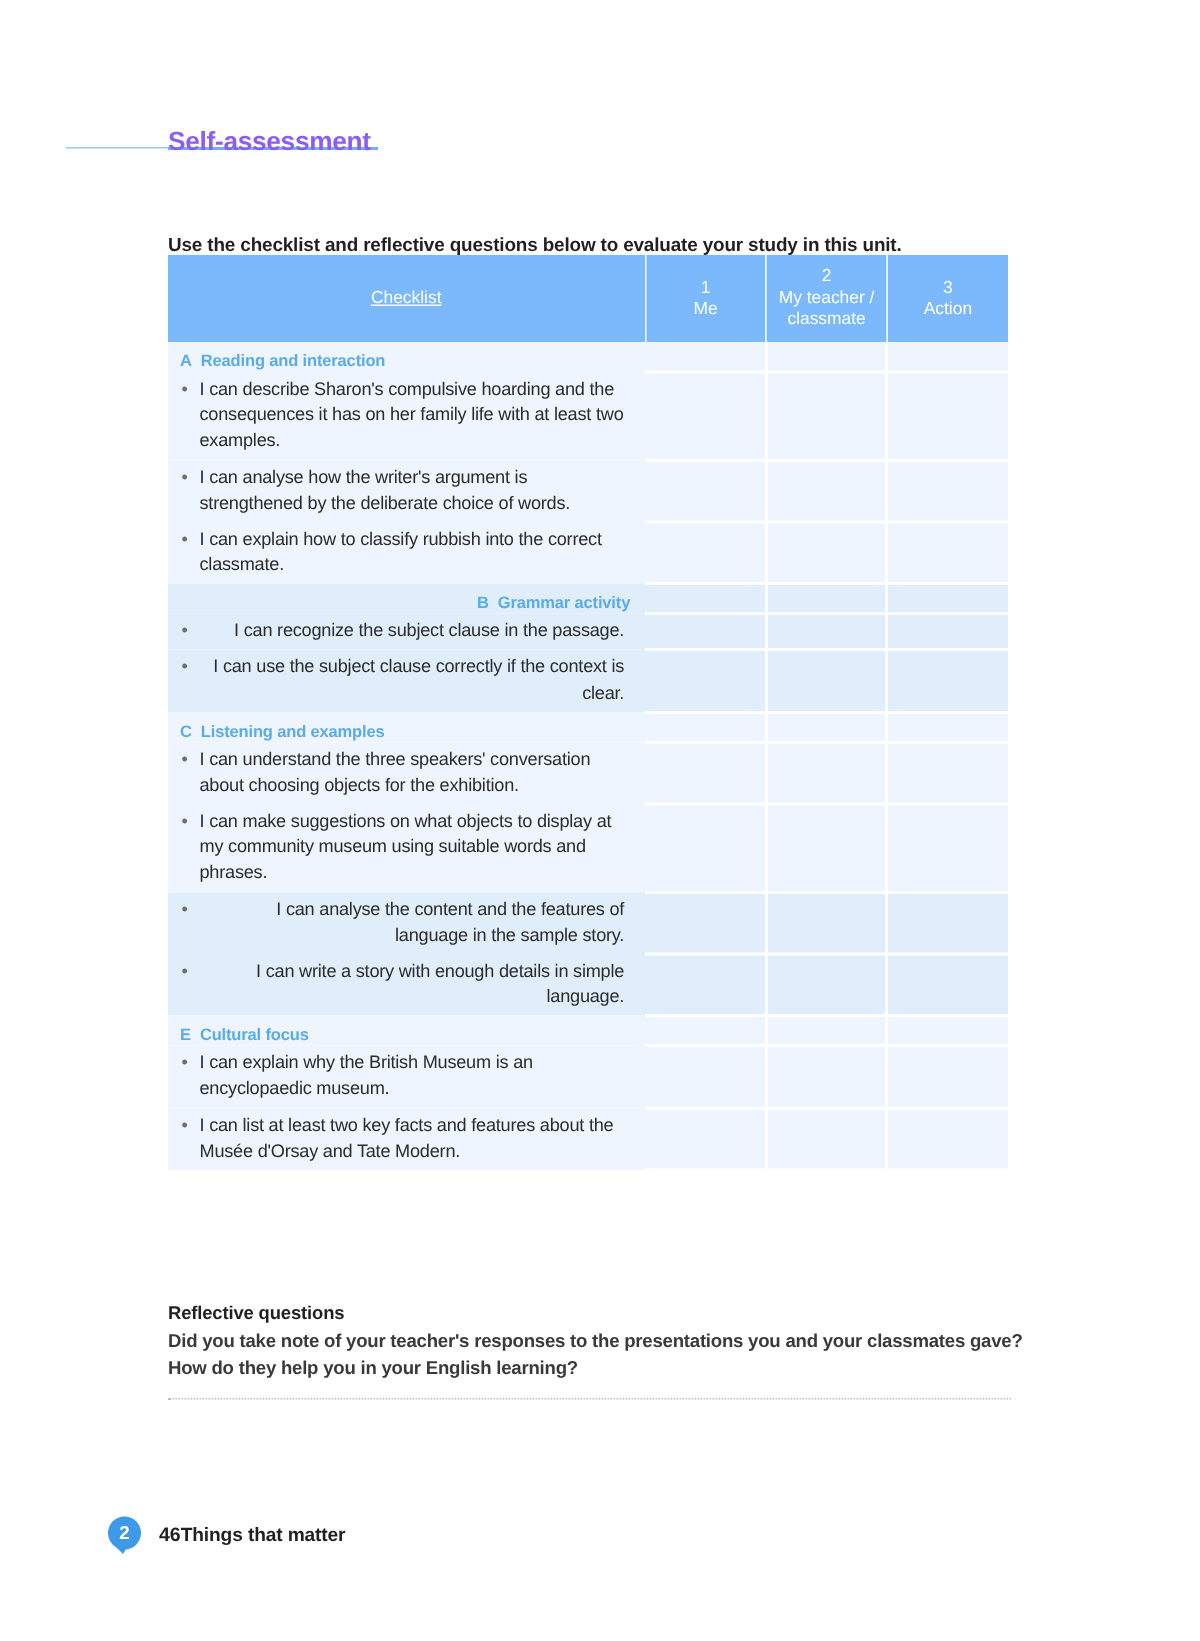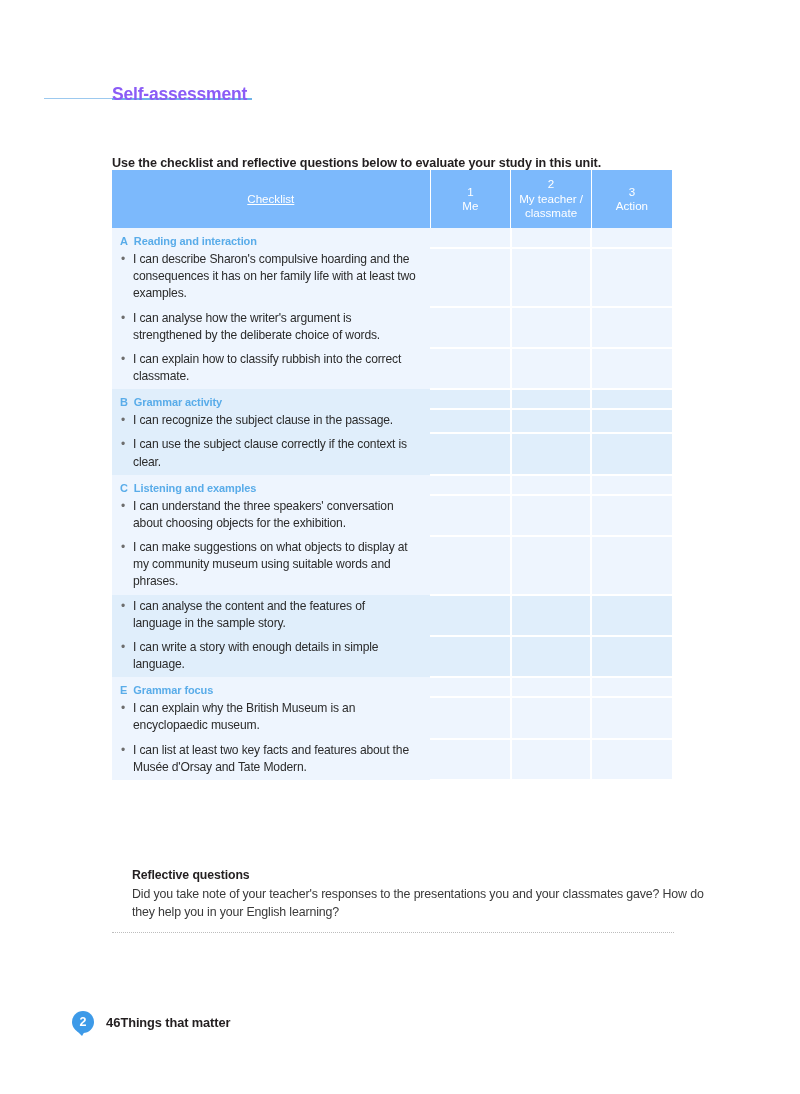--- a/index.html
+++ b/index.html
@@ -58,21 +58,21 @@
     border-right:1px solid #ffffff;
     padding:0 2px;
   }
   .hdr td:last-child{border-right:none;}
   .hdr .num{display:block;font-size:11.6px;}
   .hdr .lbl{display:block;font-size:11.6px;}
   .hdr td.checklist-h{font-size:12.4px;text-decoration:underline;}
 
   
   .sec-a .cell, .sec-c .cell, .sec-e .cell{background:#eef5fe;}
-  .sec-b .cell, .sec-d .cell{background:#e0eefb;}
+  .sec-b .cell, .sec-d .cell{background:#e0eefb;text-align:right;}
 
   .cell{
     padding:0;
     vertical-align:top;
   }
   td.resp{
     border-right:2px solid #ffffff;
     border-bottom:2px solid #ffffff;
   }
   td.resp:last-child{border-right:none;}
@@ -92,28 +92,29 @@
     line-height:1.42;
     color:#2b2b2b;
     letter-spacing:-0.15px;
   }
   .item .bullet{
     position:absolute;left:1px;top:0px;
     color:#6d6d6d;font-size:12px;line-height:1.42;
   }
 
   
-  .reflect{position:absolute;left:112px;top:868px;width:580px;margin-left:20px;}
+  .reflect{position:absolute;left:112px;top:868px;width:580px;}
   .reflect-h{
     font-size:12.3px;font-weight:bold;color:#231f20;
     margin-bottom:4px;letter-spacing:-0.1px;
   }
   .reflect-p{
     font-size:12.4px;color:#3a3a3a;line-height:1.45;
     letter-spacing:-0.15px;
+    font-weight:bold;
   }
   .dotted-rule{
     position:absolute;left:112px;top:932px;width:562px;
     border-top:1px dotted #bdbdbd;height:0;
   }
 
   
   .footer{position:absolute;left:72px;top:1011px;display:flex;align-items:center;}
   .unit-badge{
     width:22px;height:22px;border-radius:50%;
@@ -267,21 +268,21 @@
         <tr class="sec-d">
           <td class="cell item-td">
             <div class="item"><span class="bullet">•</span><span>I can write a story with enough details in simple language.</span></div>
           </td>
           <td class="cell resp"></td>
           <td class="cell resp"></td>
           <td class="cell resp"></td>
         </tr>
         <tr class="sec-e">
           <td class="cell sec-head-td">
-            <div class="sec-head"><span class="ltr">E</span><span>Grammar focus</span></div>
+            <div class="sec-head"><span class="ltr">E</span><span>Cultural focus</span></div>
           </td>
           <td class="cell resp"></td>
           <td class="cell resp"></td>
           <td class="cell resp"></td>
         </tr>
         <tr class="sec-e">
           <td class="cell item-td">
             <div class="item"><span class="bullet">•</span><span>I can explain why the British Museum is an encyclopaedic museum.</span></div>
           </td>
           <td class="cell resp"></td>

